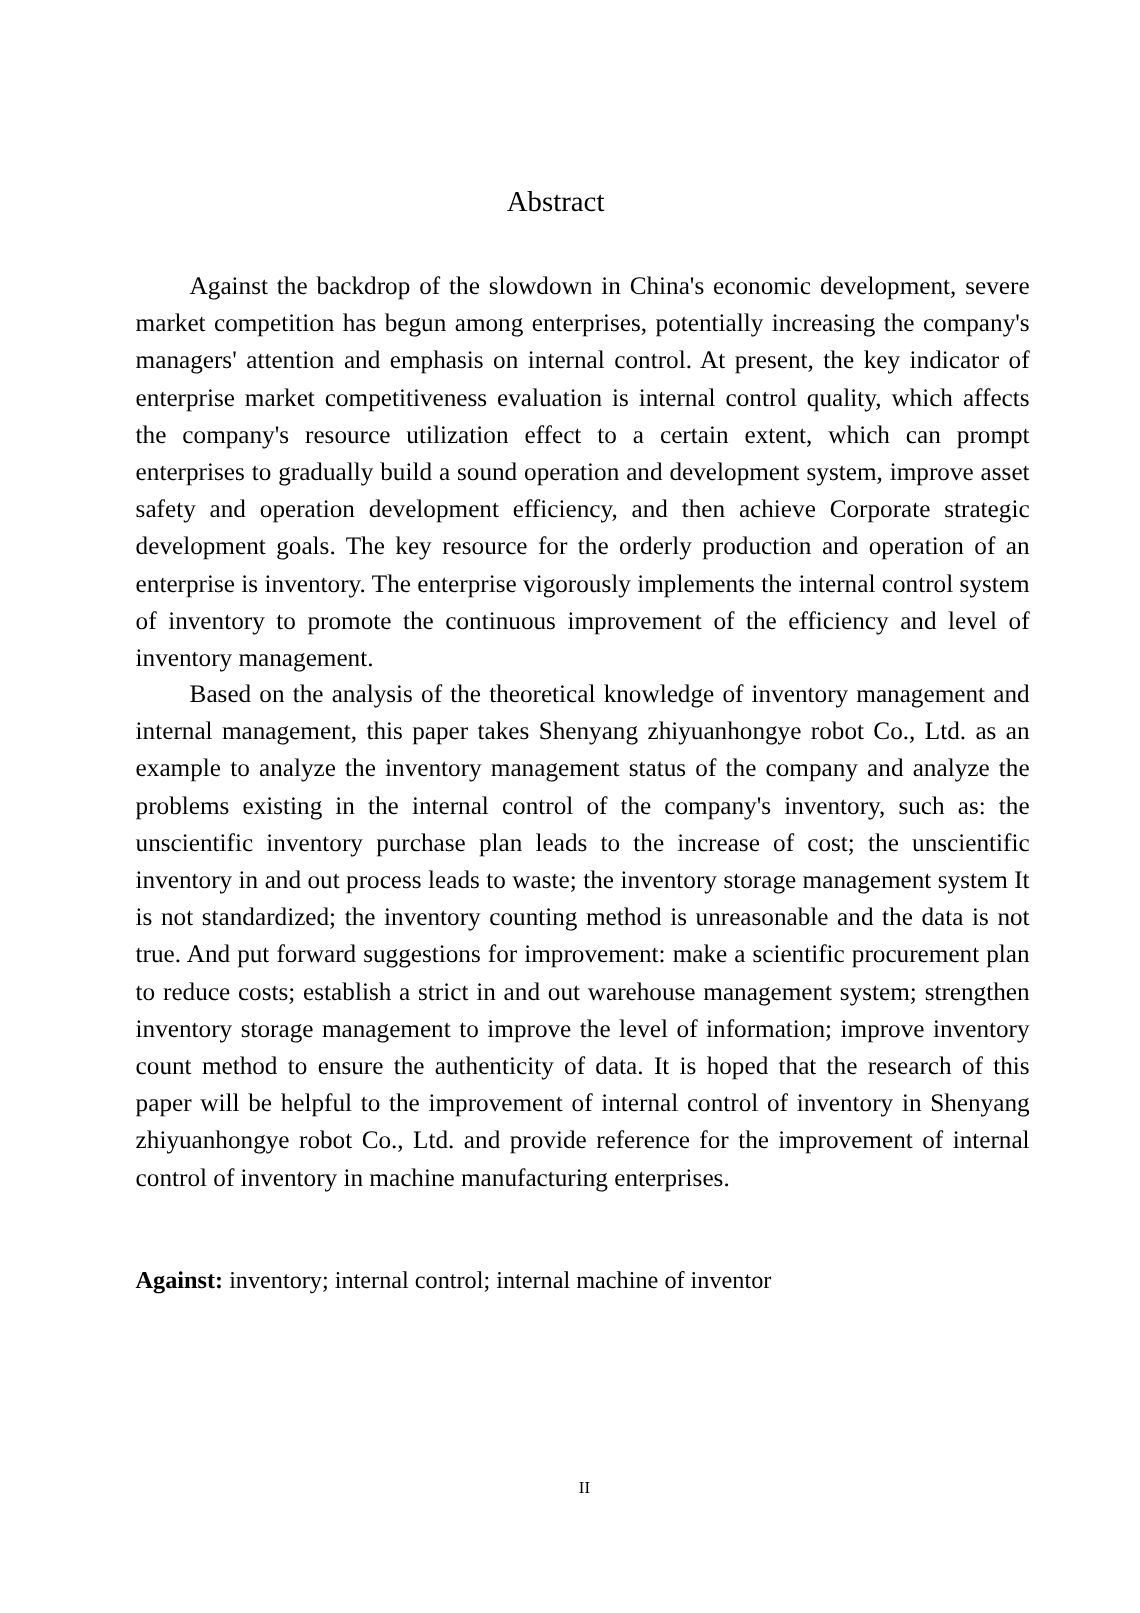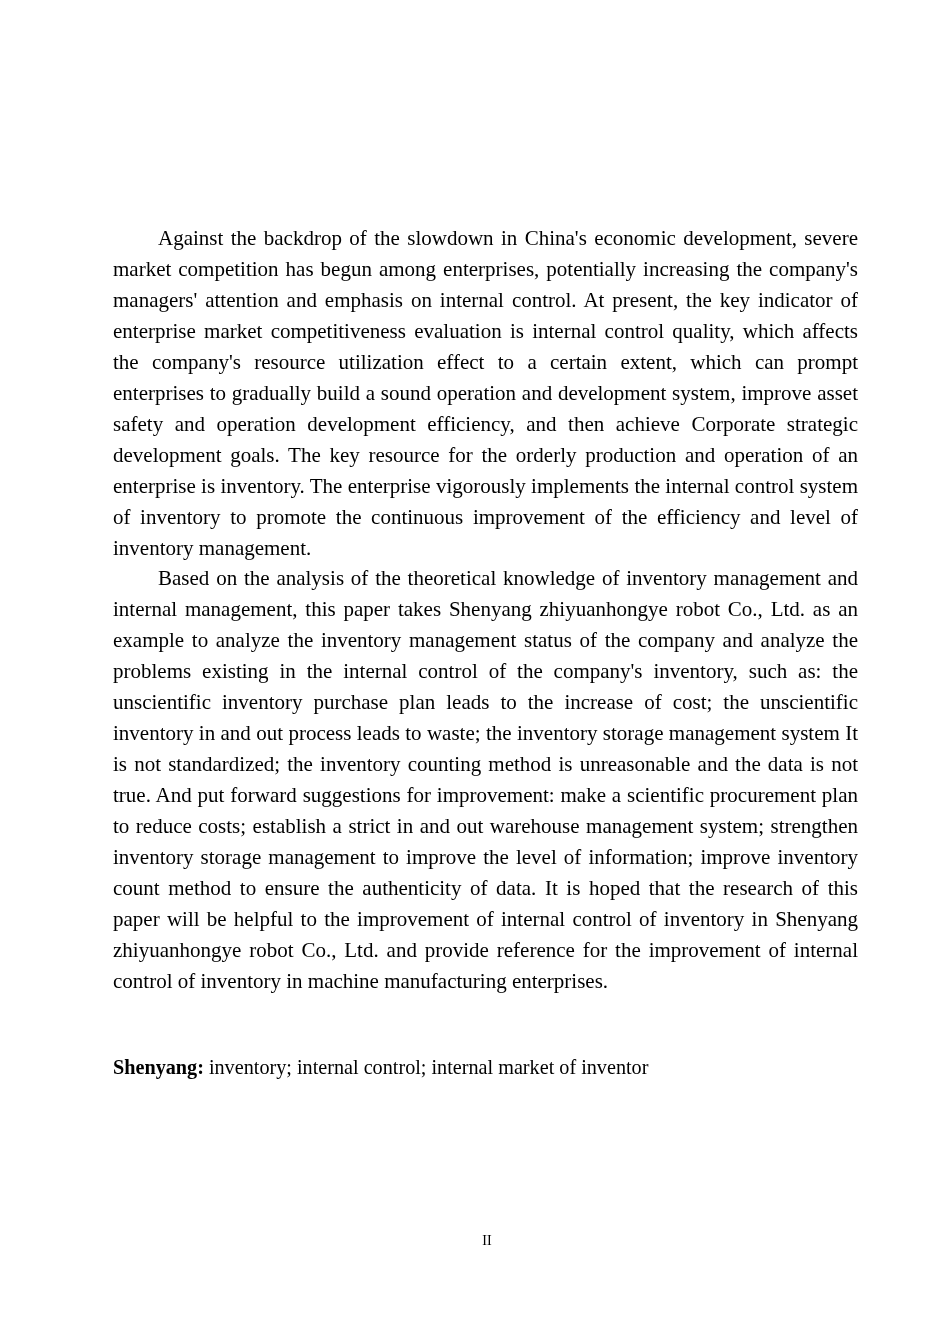--- a/index.html
+++ b/index.html
@@ -65,22 +65,23 @@
       width: 974px;
       text-align: center;
       font-size: 14px;
       line-height: 18px;
     }
   </style>
 </head>
 <body>
 
 <div class="page">
+  <h1 class="title">Abstract</h1>
 
   <div class="body-text">
     <p>Against the backdrop of the slowdown in China's economic development, severe market competition has begun among enterprises, potentially increasing the company's managers' attention and emphasis on internal control. At present, the key indicator of enterprise market competitiveness evaluation is internal control quality, which affects the company's resource utilization effect to a certain extent, which can prompt enterprises to gradually build a sound operation and development system, improve asset safety and operation development efficiency, and then achieve Corporate strategic development goals. The key resource for the orderly production and operation of an enterprise is inventory. The enterprise vigorously implements the internal control system of inventory to promote the continuous improvement of the efficiency and level of inventory management.</p>
     <p>Based on the analysis of the theoretical knowledge of inventory management and internal management, this paper takes Shenyang zhiyuanhongye robot Co., Ltd. as an example to analyze the inventory management status of the company and analyze the problems existing in the internal control of the company's inventory, such as: the unscientific inventory purchase plan leads to the increase of cost; the unscientific inventory in and out process leads to waste; the inventory storage management system It is not standardized; the inventory counting method is unreasonable and the data is not true. And put forward suggestions for improvement: make a scientific procurement plan to reduce costs; establish a strict in and out warehouse management system; strengthen inventory storage management to improve the level of information; improve inventory count method to ensure the authenticity of data. It is hoped that the research of this paper will be helpful to the improvement of internal control of inventory in Shenyang zhiyuanhongye robot Co., Ltd. and provide reference for the improvement of internal control of inventory in machine manufacturing enterprises.</p>
   </div>
 
-  <p class="keywords"><span class="kw-label">Shenyang:</span><span> inventory; internal control; internal market of inventor</span></p>
+  <p class="keywords"><span class="kw-label">Against:</span><span> inventory; internal control; internal machine of inventor</span></p>
 
   <div class="page-number">II</div>
 </div>
 
 </body></html>

